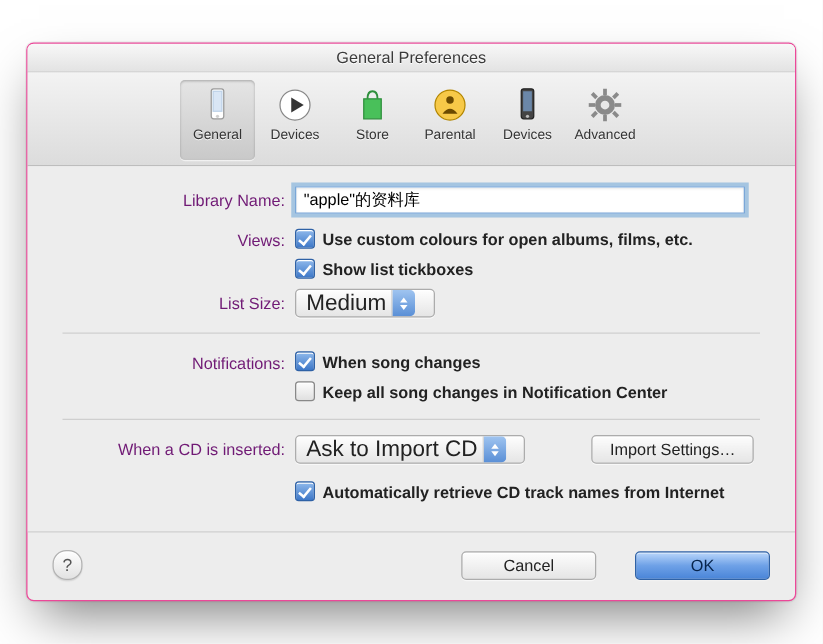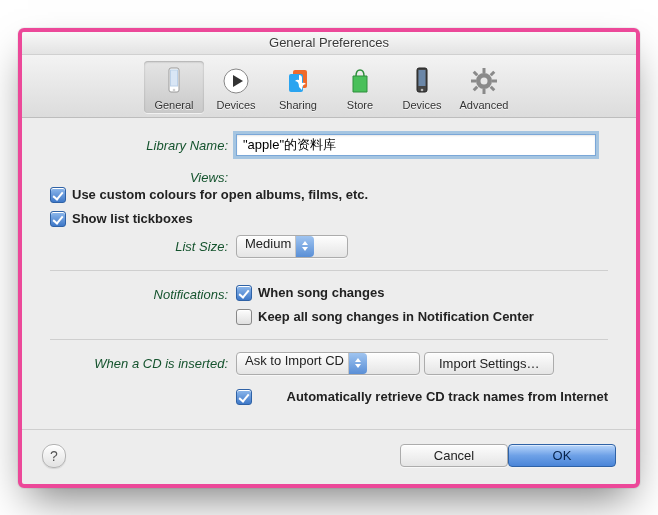--- a/index.html
+++ b/index.html
@@ -13,21 +13,21 @@
     font-family: "Lucida Grande", "Helvetica Neue", Arial, sans-serif;
     font-size: 13px;
     color: #222;
     display: flex;
     align-items: center;
     justify-content: center;
   }
   .window {
     width: 614px;
     background: #ededed;
-    border: 4px solid #ec4899;
+    border: 1px solid #ec4899;
     border-radius: 6px;
     box-shadow: 0 20px 40px -10px rgba(0,0,0,0.5), 0 0 0 1px rgba(0,0,0,0.05);
     overflow: hidden;
     margin: 12px;
   }
   
   .titlebar {
     height: 22px;
     background: linear-gradient(#f8f8f8, #e3e3e3);
     border-bottom: 1px solid #d0d0d0;
@@ -44,21 +44,21 @@
     padding: 6px 8px 4px 8px;
     display: flex;
     justify-content: center;
     gap: 2px;
   }
   .tool-item {
     width: 56px;
     text-align: center;
     font-size: 11px;
     color: #333;
-    padding: 4px 2px 2px 2px;
+    padding: 4px 2px 14px 2px;
     border-radius: 4px;
     cursor: default;
   }
   .tool-item.selected {
     background: linear-gradient(#e5e5e5, #c9c9c9);
     box-shadow: inset 0 1px 2px rgba(0,0,0,0.25), 0 1px 0 rgba(255,255,255,0.6);
   }
   .tool-item .ic {
     width: 32px;
     height: 32px;
@@ -79,22 +79,21 @@
   .row {
     display: flex;
     align-items: flex-start;
     margin-bottom: 6px;
   }
   .lbl-col {
     width: 178px;
     text-align: right;
     padding-right: 8px;
     padding-top: 4px;
-    color: #14532d;
-    font-style: italic;
+    color: #701a75;
   }
   .ctl-col {
     flex: 1;
     display: flex;
     flex-direction: column;
     gap: 4px;
   }
   .hline {
     border: none;
     border-top: 1px solid #cfcfcf;
@@ -140,28 +139,28 @@
     left: 2px;
     top: 4px;
     width: 8px;
     height: 4px;
     border-left: 2px solid #fff;
     border-bottom: 2px solid #fff;
     transform: rotate(-50deg);
   }
   .select {
     display: inline-flex;
-    align-items: flex-start;
+    align-items: flex-end;
     height: 21px;
     background: linear-gradient(#fefefe, #e5e5e5);
     border: 1px solid #acacac;
     border-radius: 4px;
     box-shadow: 0 1px 0 rgba(255,255,255,0.6), inset 0 1px 0 #fff;
     padding: 0 0 0 8px;
-    font-size: 13px;
+    font-size: 18px;
     position: relative;
     cursor: default;
   }
   .select .sel-text {
     padding-right: 4px;
   }
   .select .sel-arrows {
     width: 18px;
     height: 21px;
     border-left: 1px solid #c4c4c4;
@@ -178,35 +177,36 @@
     content: "";
     width: 0; height: 0;
     border-left: 3px solid transparent;
     border-right: 3px solid transparent;
   }
   .select .sel-arrows::before { border-bottom: 4px solid #fff; }
   .select .sel-arrows::after  { border-top: 4px solid #fff; }
   .inline-ctls {
     display: flex;
     align-items: center;
-    gap: 4px;
+    gap: 22px;
   }
   .btn {
     display: inline-flex;
     align-items: center;
     justify-content: center;
     height: 21px;
     min-width: 70px;
     padding: 0 14px;
     background: linear-gradient(#fdfdfd, #e5e5e5);
     border: 1px solid #acacac;
     border-radius: 4px;
     box-shadow: 0 1px 0 rgba(255,255,255,0.6), inset 0 1px 0 #fff;
     font-size: 13px;
     cursor: default;
+    margin-left: 31px;
   }
   .btn.default {
     background: linear-gradient(#b9d6fb, #6ea1e7 50%, #4a85d8);
     border-color: #2f62a6;
     color: #06234b;
     box-shadow: 0 1px 0 rgba(255,255,255,0.3), inset 0 1px 0 rgba(255,255,255,0.5);
   }
   
   .footer {
     border-top: 1px solid #cfcfcf;
@@ -254,41 +254,41 @@
     <div class="tool-item">
       <div class="ic">
         <svg width="30" height="30" viewBox="0 0 30 30">
           <circle cx="15" cy="15" r="12" fill="#fff" stroke="#888"></circle>
           <polygon points="12,9 22,15 12,21" fill="#333"></polygon>
         </svg>
       </div>
       <span class="lbl">Devices</span>
     </div>
 
-    <div class="tool-item">
-      <div class="ic">
-        <svg width="30" height="30" viewBox="0 0 30 30">
-          <rect x="10" y="4" width="14" height="18" rx="2" fill="#f06a2a"></rect>
-          <rect x="6" y="8" width="14" height="18" rx="2" fill="#2aa4f0"></rect>
-          <path d="M16 21 q0 -6 -4 -6 q2 -2 4 -1 l0 -5 q3 0 3 3 l0 5 q2 -1 4 1 q-4 0 -4 6" fill="#fff"></path>
-        </svg>
-      </div>
-      <span class="lbl">Sharing</span>
-    </div>
 
     <div class="tool-item">
       <div class="ic">
         <svg width="30" height="30" viewBox="0 0 30 30">
           <path d="M8 10 h14 v16 h-14 z" fill="#49c05a" stroke="#2e8f3c"></path>
           <path d="M11 10 q0 -6 4 -6 q4 0 4 6" fill="none" stroke="#2e8f3c" stroke-width="1.5"></path>
         </svg>
       </div>
       <span class="lbl">Store</span>
     </div>
 
+    <div class="tool-item">
+      <div class="ic">
+        <svg width="30" height="30" viewBox="0 0 30 30">
+          <circle cx="15" cy="15" r="12" fill="#f7c948" stroke="#b38600"></circle>
+          <circle cx="15" cy="11" r="3" fill="#6b4a00"></circle>
+          <path d="M9 22 q6 -8 12 0" fill="#6b4a00"></path>
+        </svg>
+      </div>
+      <span class="lbl">Parental</span>
+    </div>
 
     <div class="tool-item">
       <div class="ic">
         <svg width="28" height="30" viewBox="0 0 28 30">
           <rect x="9" y="2" width="10" height="24" rx="2" fill="#444" stroke="#222"></rect>
           <rect x="10.5" y="4" width="7" height="16" fill="#6b87a8"></rect>
           <circle cx="14" cy="24" r="1.3" fill="#bbb"></circle>
         </svg>
       </div>
       <span class="lbl">Devices</span>
@@ -319,21 +319,21 @@
 
   <div class="body">
 
     <div class="row">
       <div class="lbl-col">Library Name:</div>
       <div class="ctl-col">
         <input class="text-input" type="text" value="&quot;apple&quot;的资料库" style="">
       </div>
     </div>
 
-    <div class="row" style="margin-top:10px;flex-direction:column;">
+    <div class="row" style="margin-top:10px;">
       <div class="lbl-col">Views:</div>
       <div class="ctl-col">
         <div class="checkbox-row">
           <span class="aqua-check checked"></span>
           <span>Use custom colours for open albums, films, etc.</span>
         </div>
         <div class="checkbox-row">
           <span class="aqua-check checked"></span>
           <span>Show list tickboxes</span>
         </div>
@@ -373,21 +373,21 @@
       <div class="ctl-col">
         <div class="inline-ctls">
           <div class="select" style="width:174px;">
             <span class="sel-text">Ask to Import CD</span>
             <span class="sel-arrows"></span>
           </div>
           <div class="btn">
             <span>Import Settings…</span>
           </div>
         </div>
-        <div class="checkbox-row" style="margin-top:8px;justify-content:space-between;">
+        <div class="checkbox-row" style="margin-top:8px;">
           <span class="aqua-check checked"></span>
           <span>Automatically retrieve CD track names from Internet</span>
         </div>
       </div>
     </div>
 
   </div>
 
   <div class="footer">
     <div class="help">

